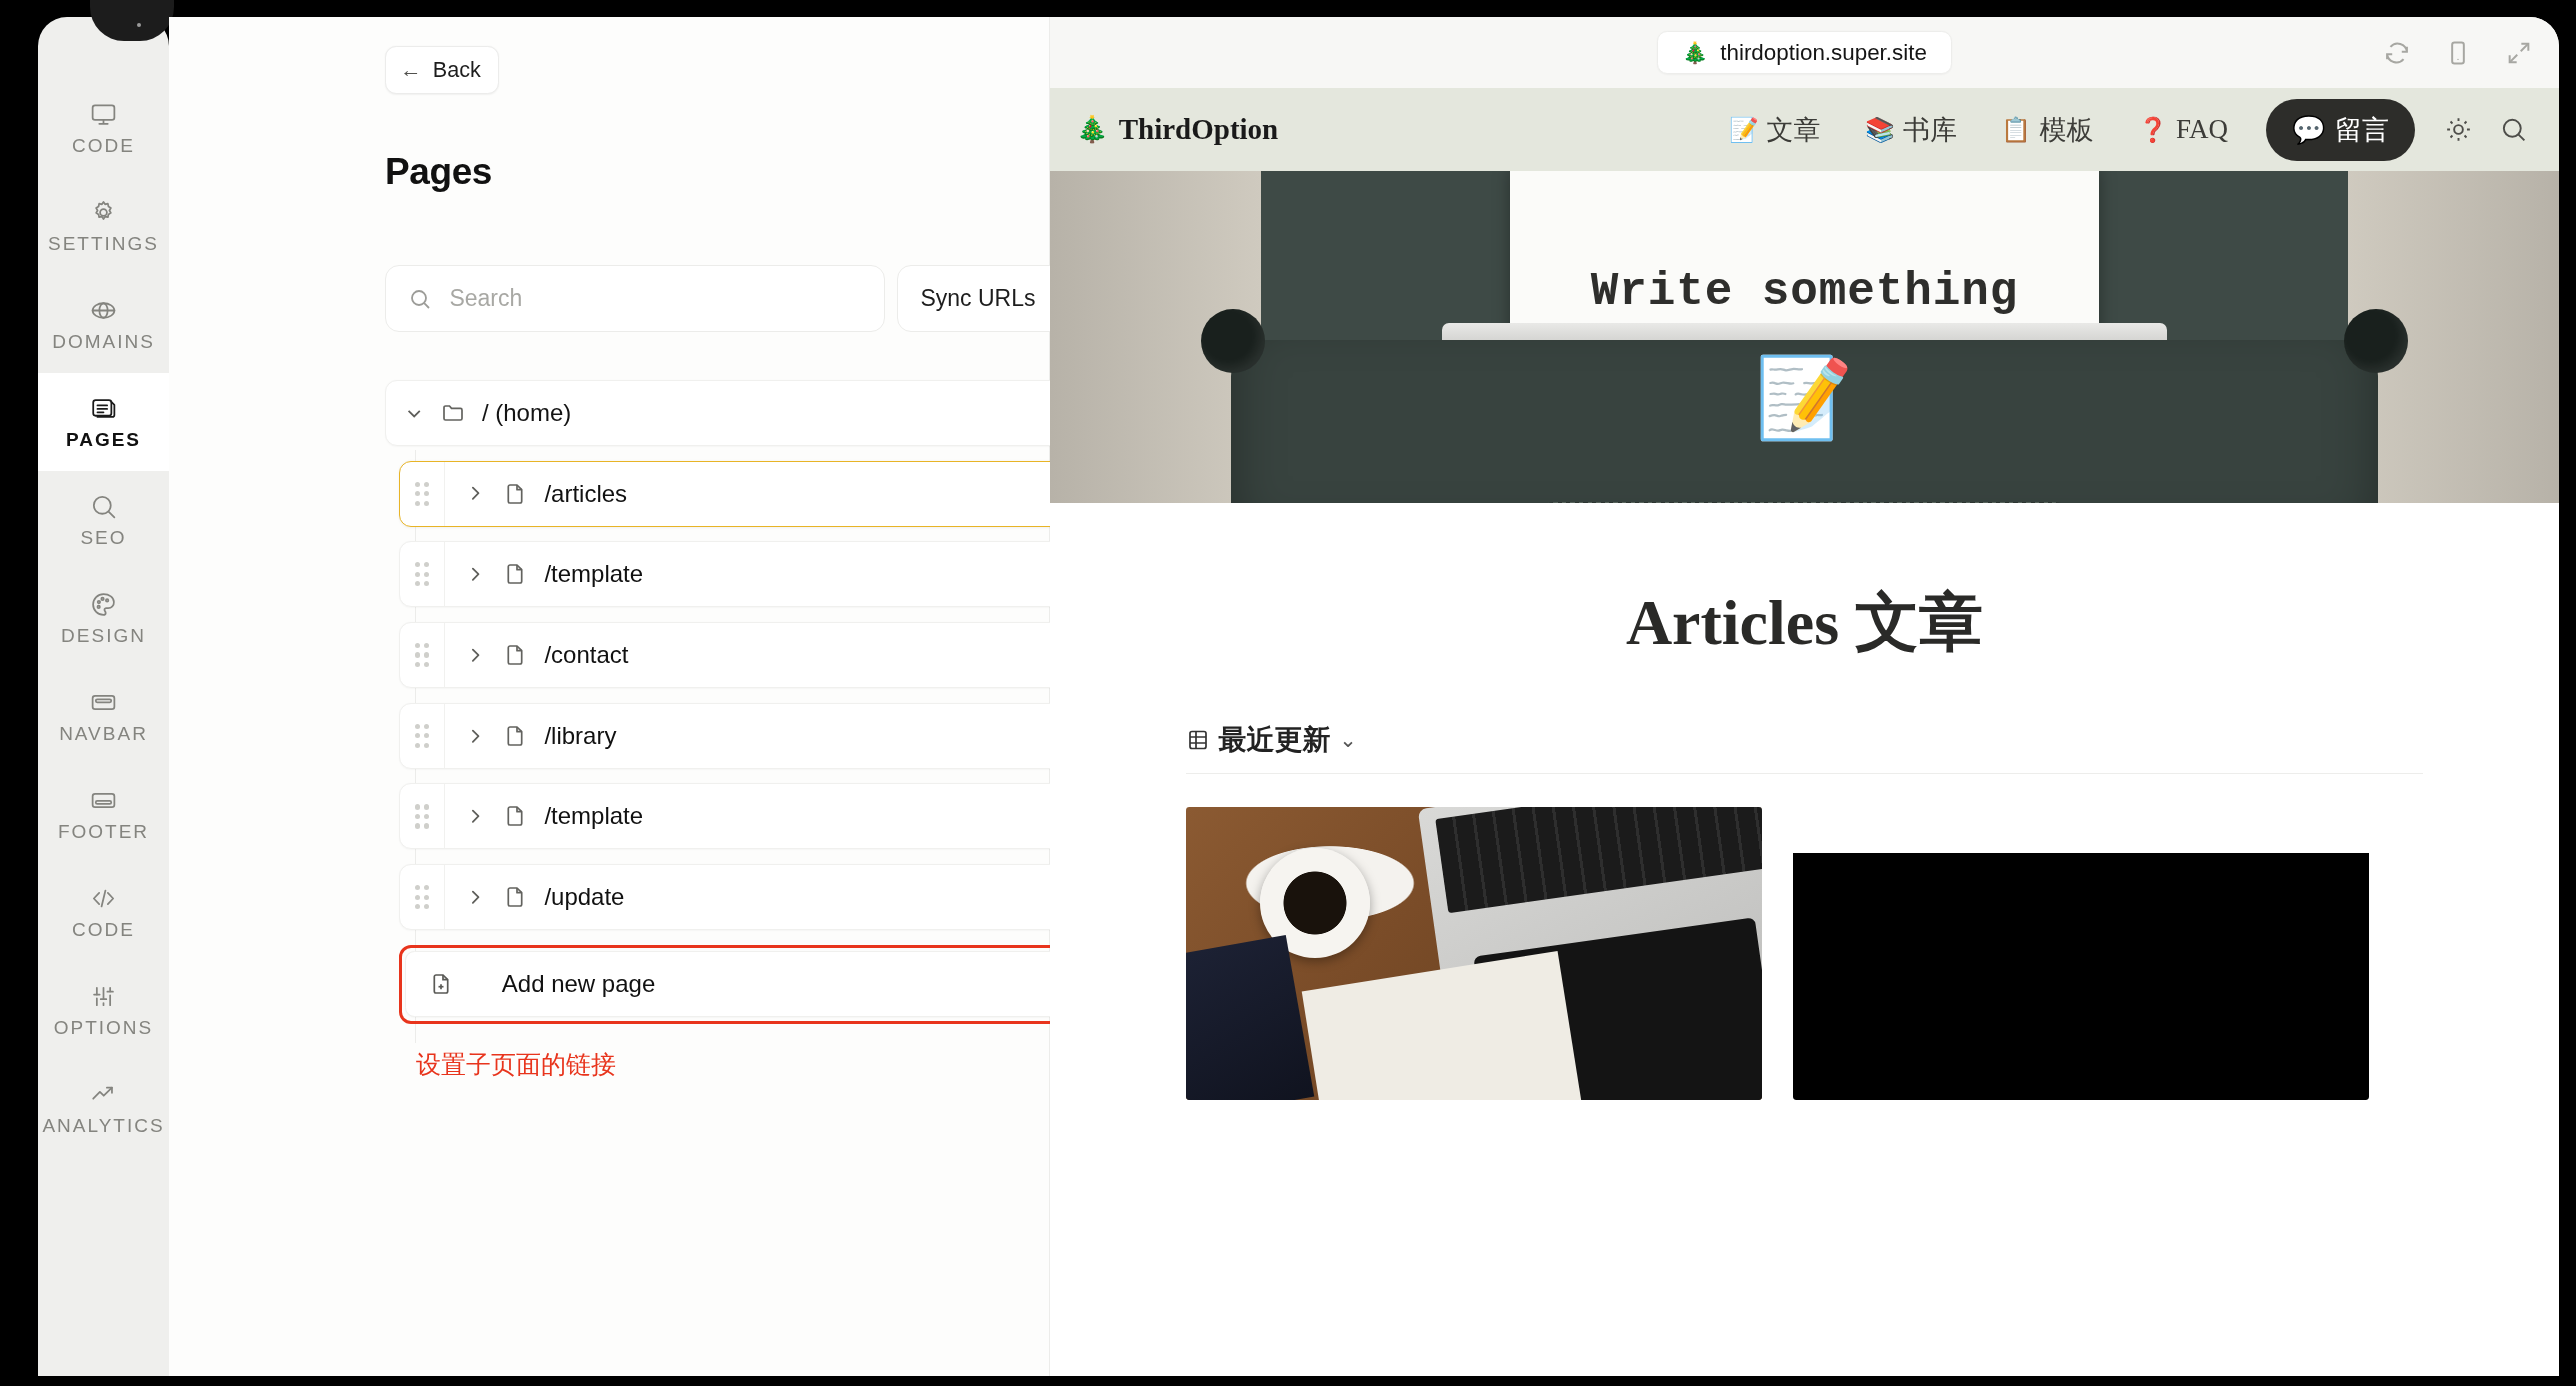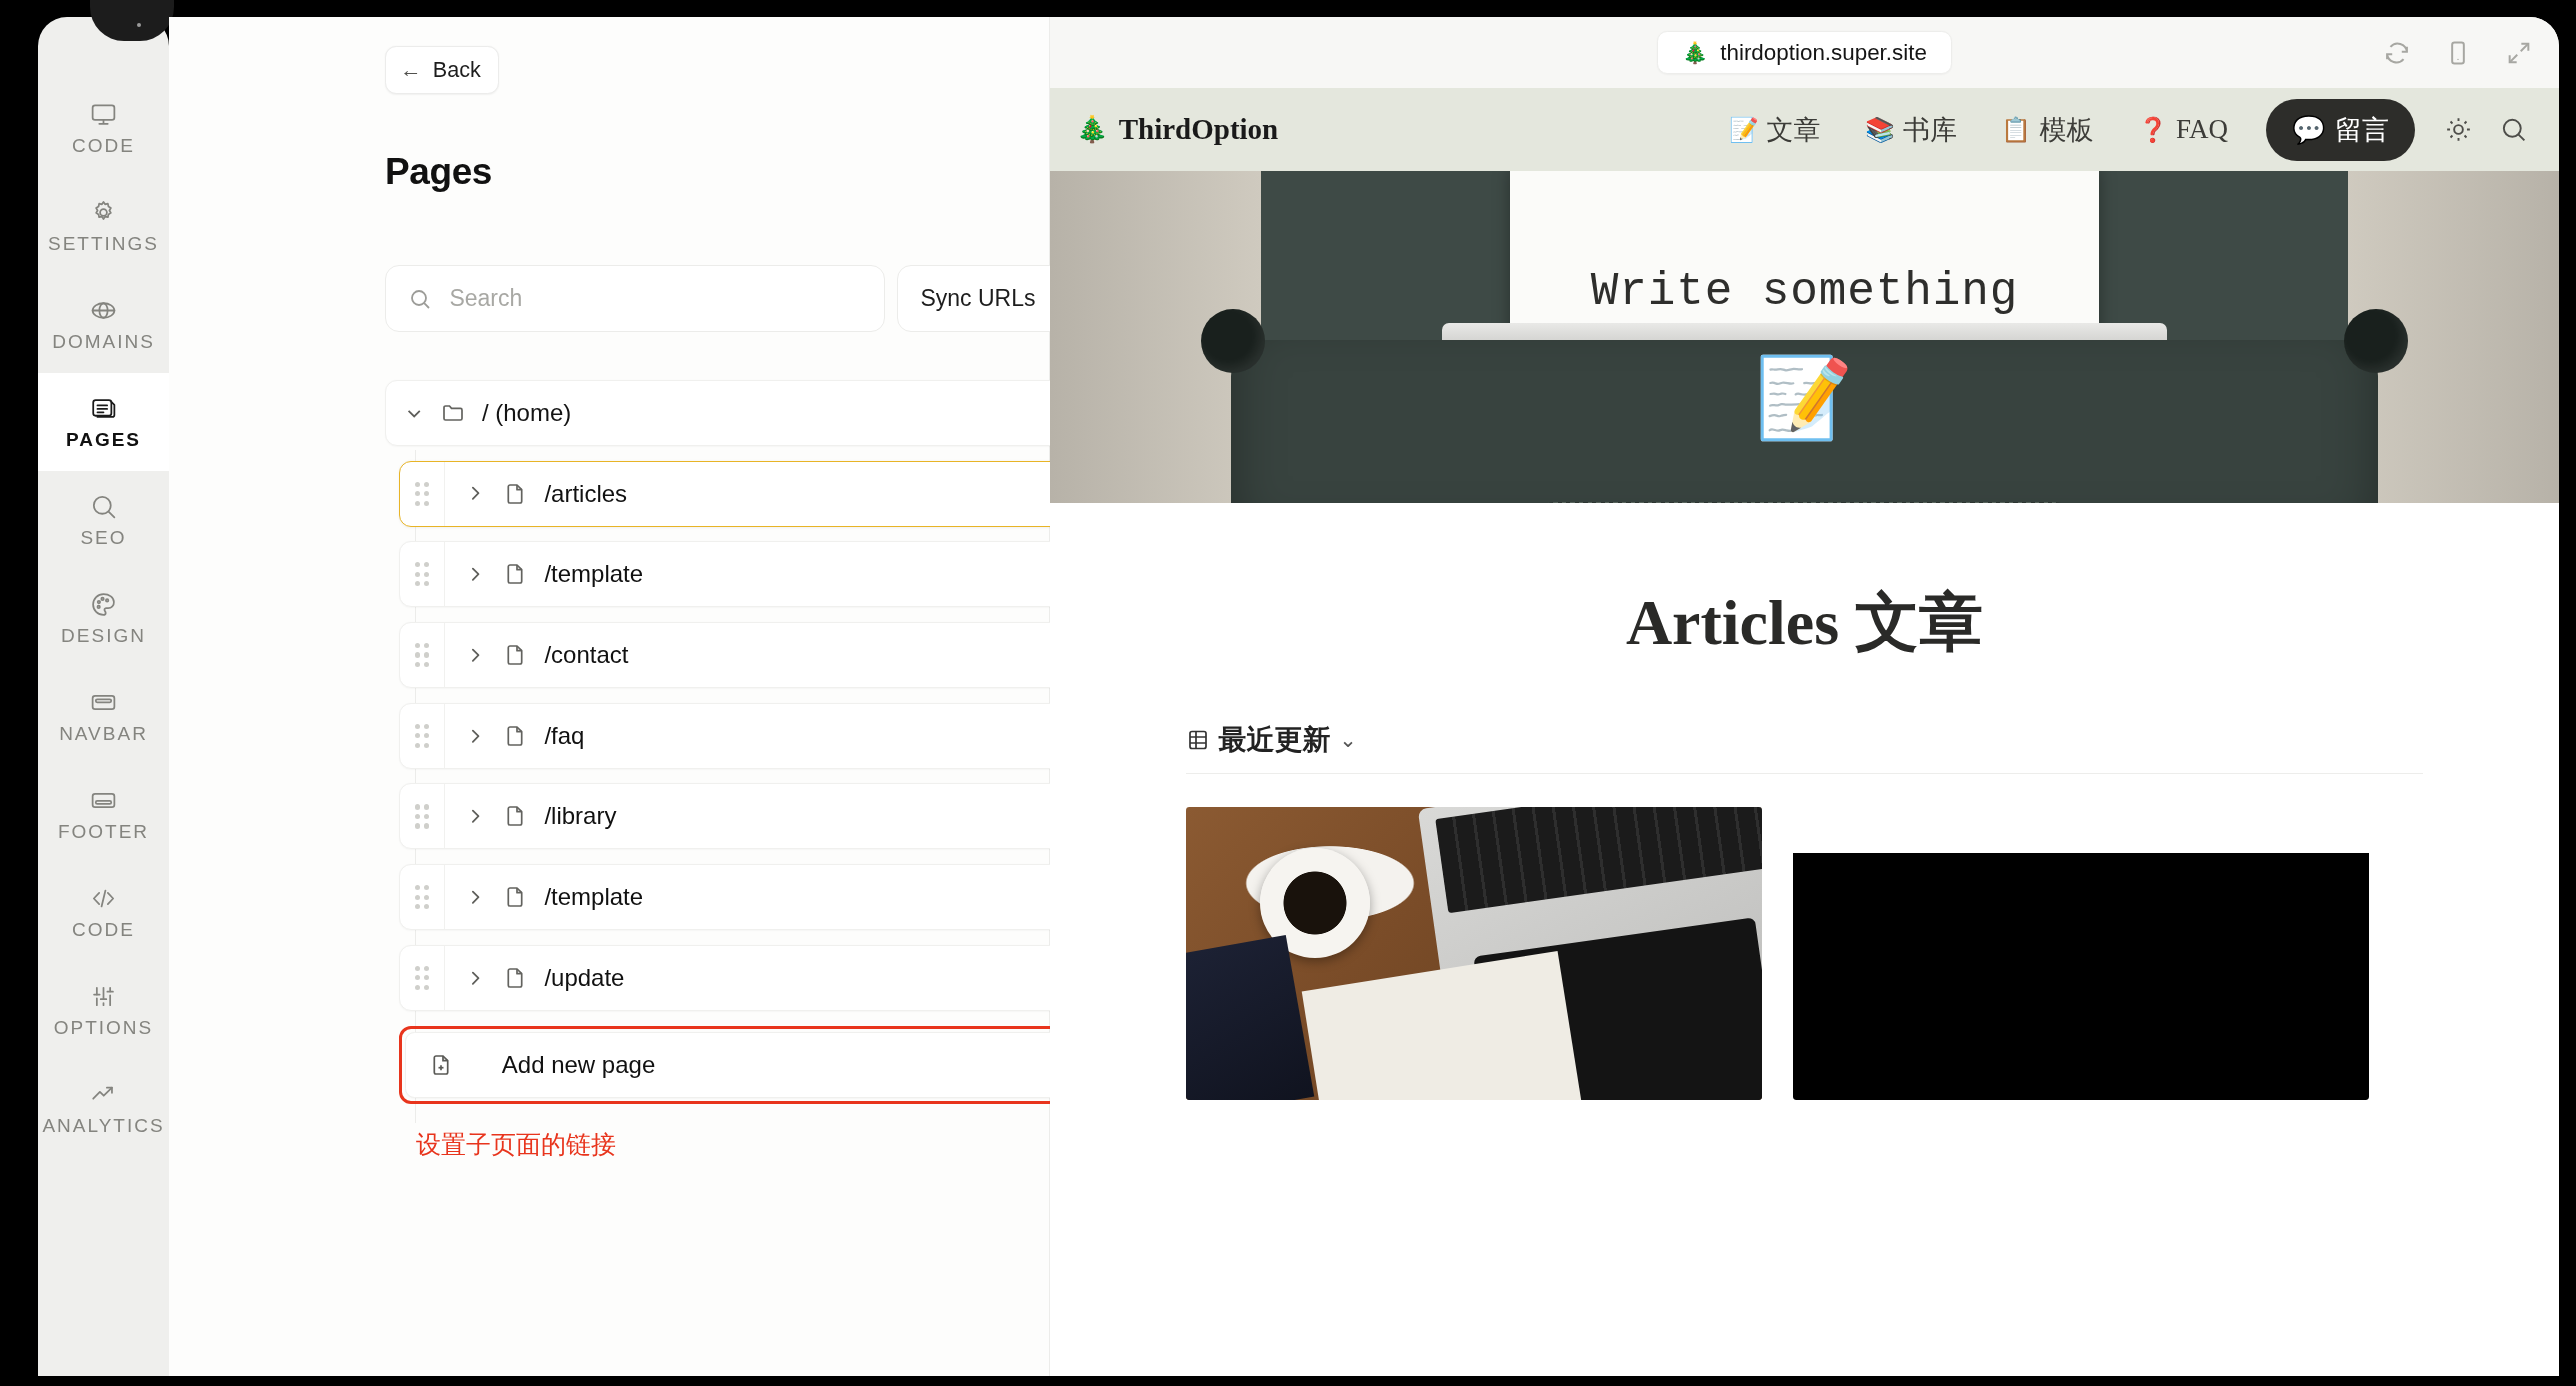--- a/index.html
+++ b/index.html
@@ -351,20 +351,21 @@
     position: relative;
     height: 332px;
     overflow: hidden;
     background: #5a6460;
   }
   #hero-img {
     position: absolute; inset: 0;
     background:
       radial-gradient(ellipse 40% 60% at 50% 5%, rgba(255,255,255,.98) 0%, rgba(255,255,255,.95) 42%, rgba(255,255,255,0) 43%),
       linear-gradient(#3e4a46, #3e4a46);
+    font-weight: bold;
   }
   
   #sheet {
     position: absolute;
     left: 30.5%; top: -7px;
     width: 39%; height: 226px;
     background: #fbfbf9;
     box-shadow: 0 5.2px 15.5px rgba(0,0,0,.35);
   }
   #sheet-text {
@@ -740,44 +741,20 @@
                   <path d="M9.5 6 15.5 12 9.5 18"></path>
                 </svg>
               </span>
               <span class="ficon">
                 <svg width="24" height="24" viewBox="0 0 24 24" fill="none" stroke="currentColor" stroke-width="1.7" stroke-linejoin="round">
                   <path d="M14 3H7a1.7 1.7 0 0 0-1.7 1.7v14.6A1.7 1.7 0 0 0 7 21h10a1.7 1.7 0 0 0 1.7-1.7V7.7z"></path>
                   <path d="M14 3v4.7h4.7"></path>
                 </svg>
               </span>
               <span class="rname">/contact</span>
-            </div>
-            <div class="row">
-              <span class="grip">
-                <span class="dots">
-                  <i></i>
-                  <i></i>
-                  <i></i>
-                  <i></i>
-                  <i></i>
-                  <i></i>
-                </span>
-              </span>
-              <span class="caret">
-                <svg width="22.4" height="22.4" viewBox="0 0 24 24" fill="none" stroke="currentColor" stroke-width="1.9" stroke-linecap="round" stroke-linejoin="round">
-                  <path d="M9.5 6 15.5 12 9.5 18"></path>
-                </svg>
-              </span>
-              <span class="ficon">
-                <svg width="24" height="24" viewBox="0 0 24 24" fill="none" stroke="currentColor" stroke-width="1.7" stroke-linejoin="round">
-                  <path d="M14 3H7a1.7 1.7 0 0 0-1.7 1.7v14.6A1.7 1.7 0 0 0 7 21h10a1.7 1.7 0 0 0 1.7-1.7V7.7z"></path>
-                  <path d="M14 3v4.7h4.7"></path>
-                </svg>
-              </span>
-              <span class="rname">/faq</span>
             </div>
             <div class="row">
               <span class="grip">
                 <span class="dots">
                   <i></i>
                   <i></i>
                   <i></i>
                   <i></i>
                   <i></i>
                   <i></i>

